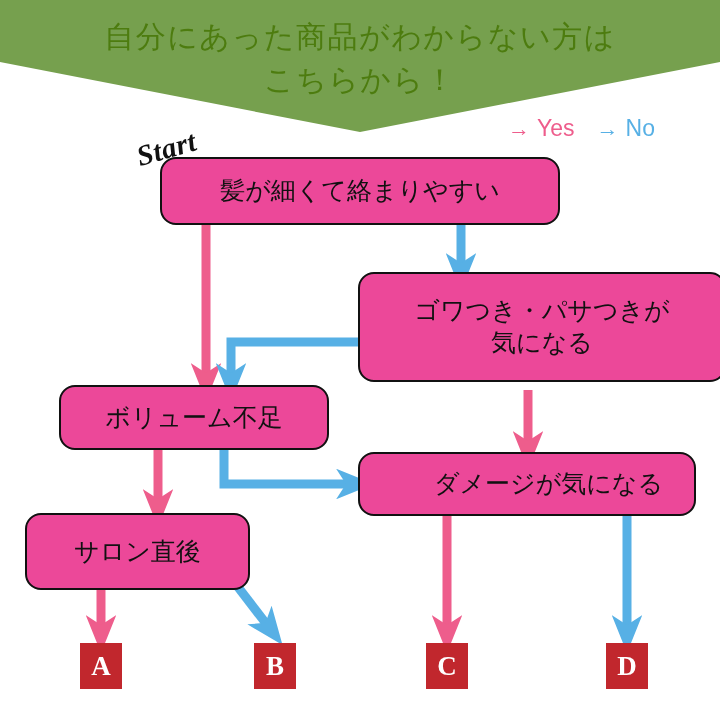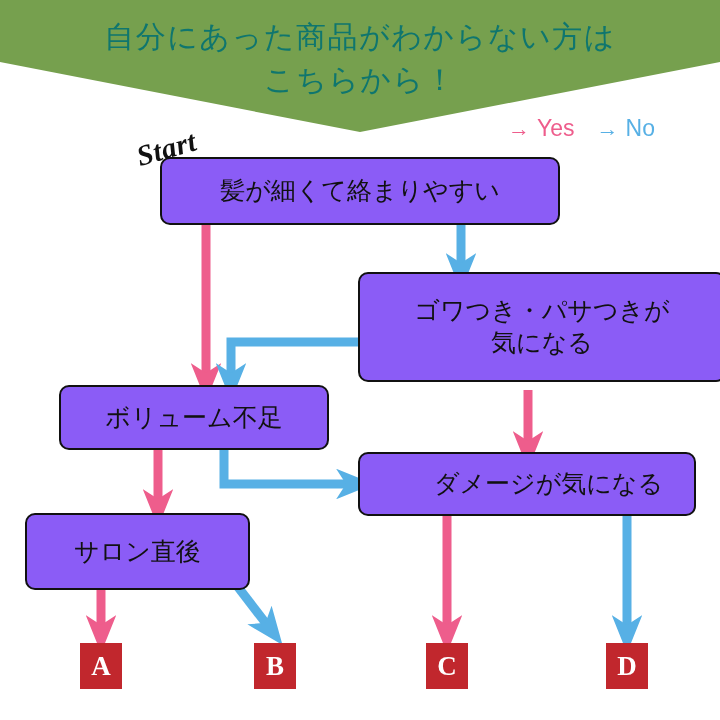--- a/index.html
+++ b/index.html
@@ -29,21 +29,21 @@
     height: 132px;
     background: #76a04e;
     clip-path: polygon(0 0, 720px 0, 720px 62px, 360px 132px, 0 62px);
   }
   .banner-title {
     position: absolute;
     left: 0;
     top: 16px;
     width: 720px;
     text-align: center;
-    color: #0f766e;
+    color: #4d7c0f;
     font-size: 30px;
     line-height: 1.42;
     letter-spacing: 1.5px;
     font-family: "Liberation Serif", "DejaVu Serif", serif;
     white-space: pre-line;
   }
 
   
   .legend {
     position: absolute;
@@ -81,22 +81,22 @@
     font-size: 29px;
     color: #111111;
     letter-spacing: 0.5px;
   }
 
   
   .node {
     position: absolute;
     box-sizing: border-box;
     border: 2.5px solid #111111;
-    border-radius: 10px;
-    background: #8b5cf6;
+    border-radius: 16px;
+    background: #ec4899;
     display: flex;
     align-items: center;
     justify-content: center;
     text-align: center;
     color: #111111;
     font-family: "Liberation Serif", "DejaVu Serif", serif;
     font-size: 25px;
     line-height: 1.28;
     white-space: pre-line;
     z-index: 3;

